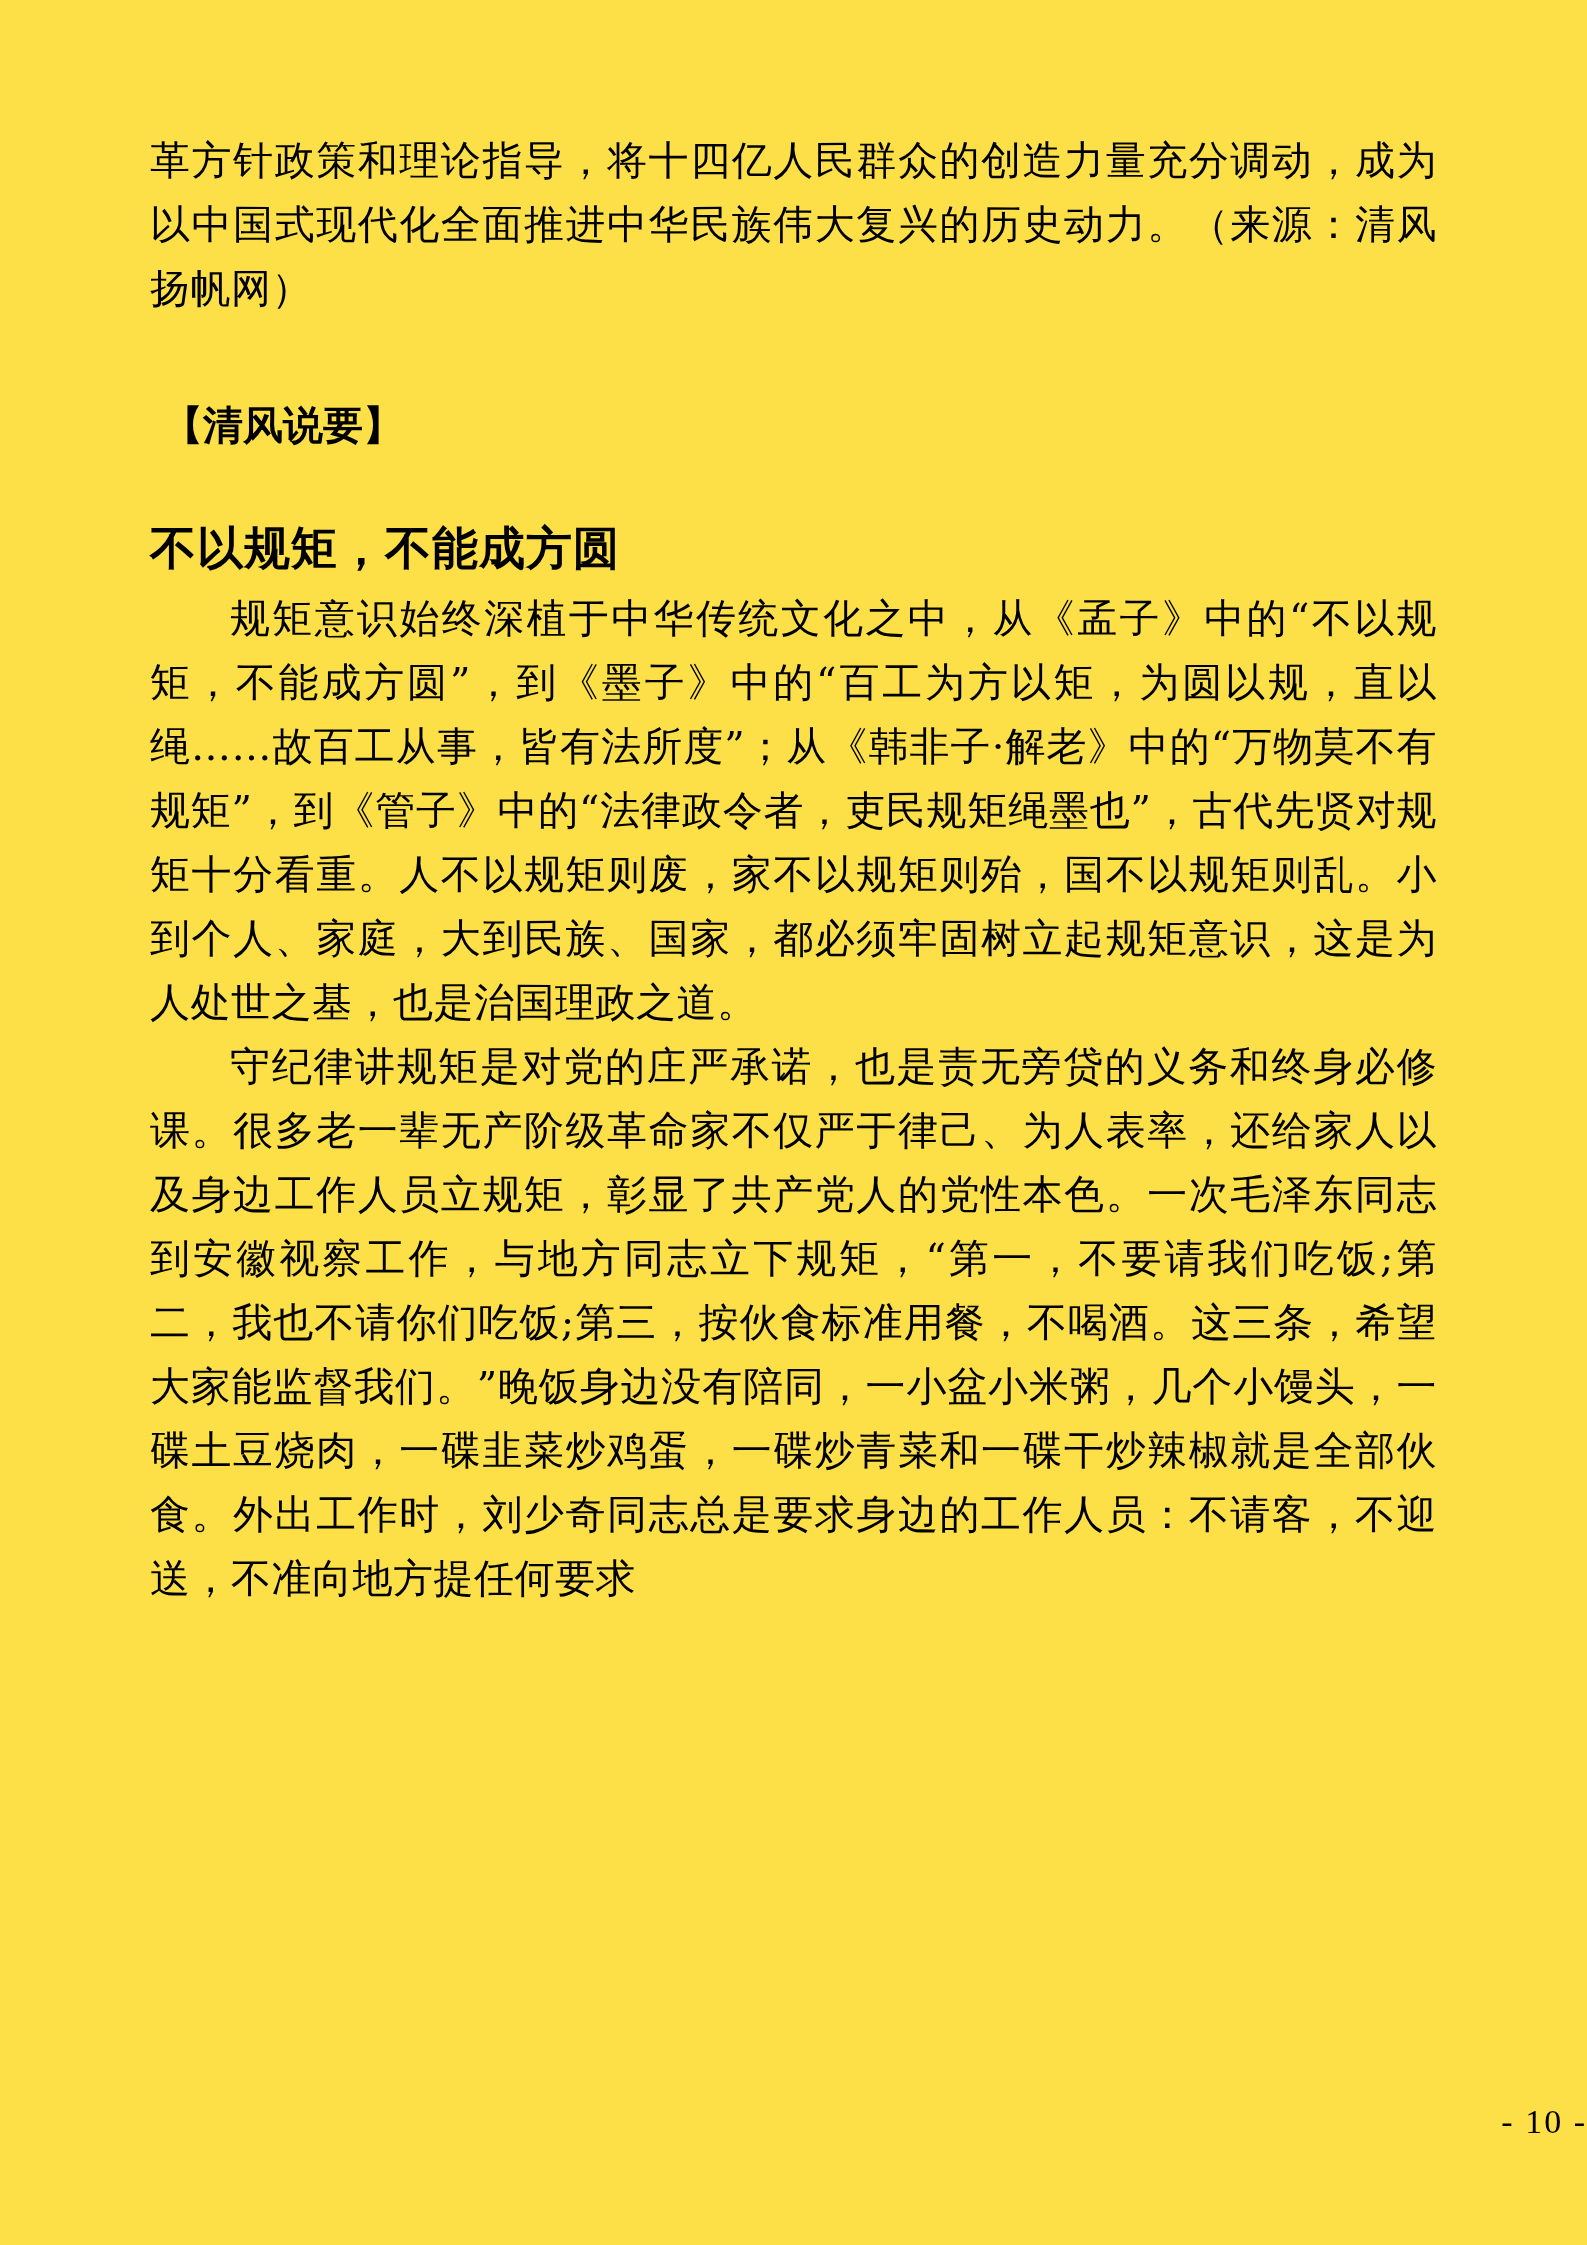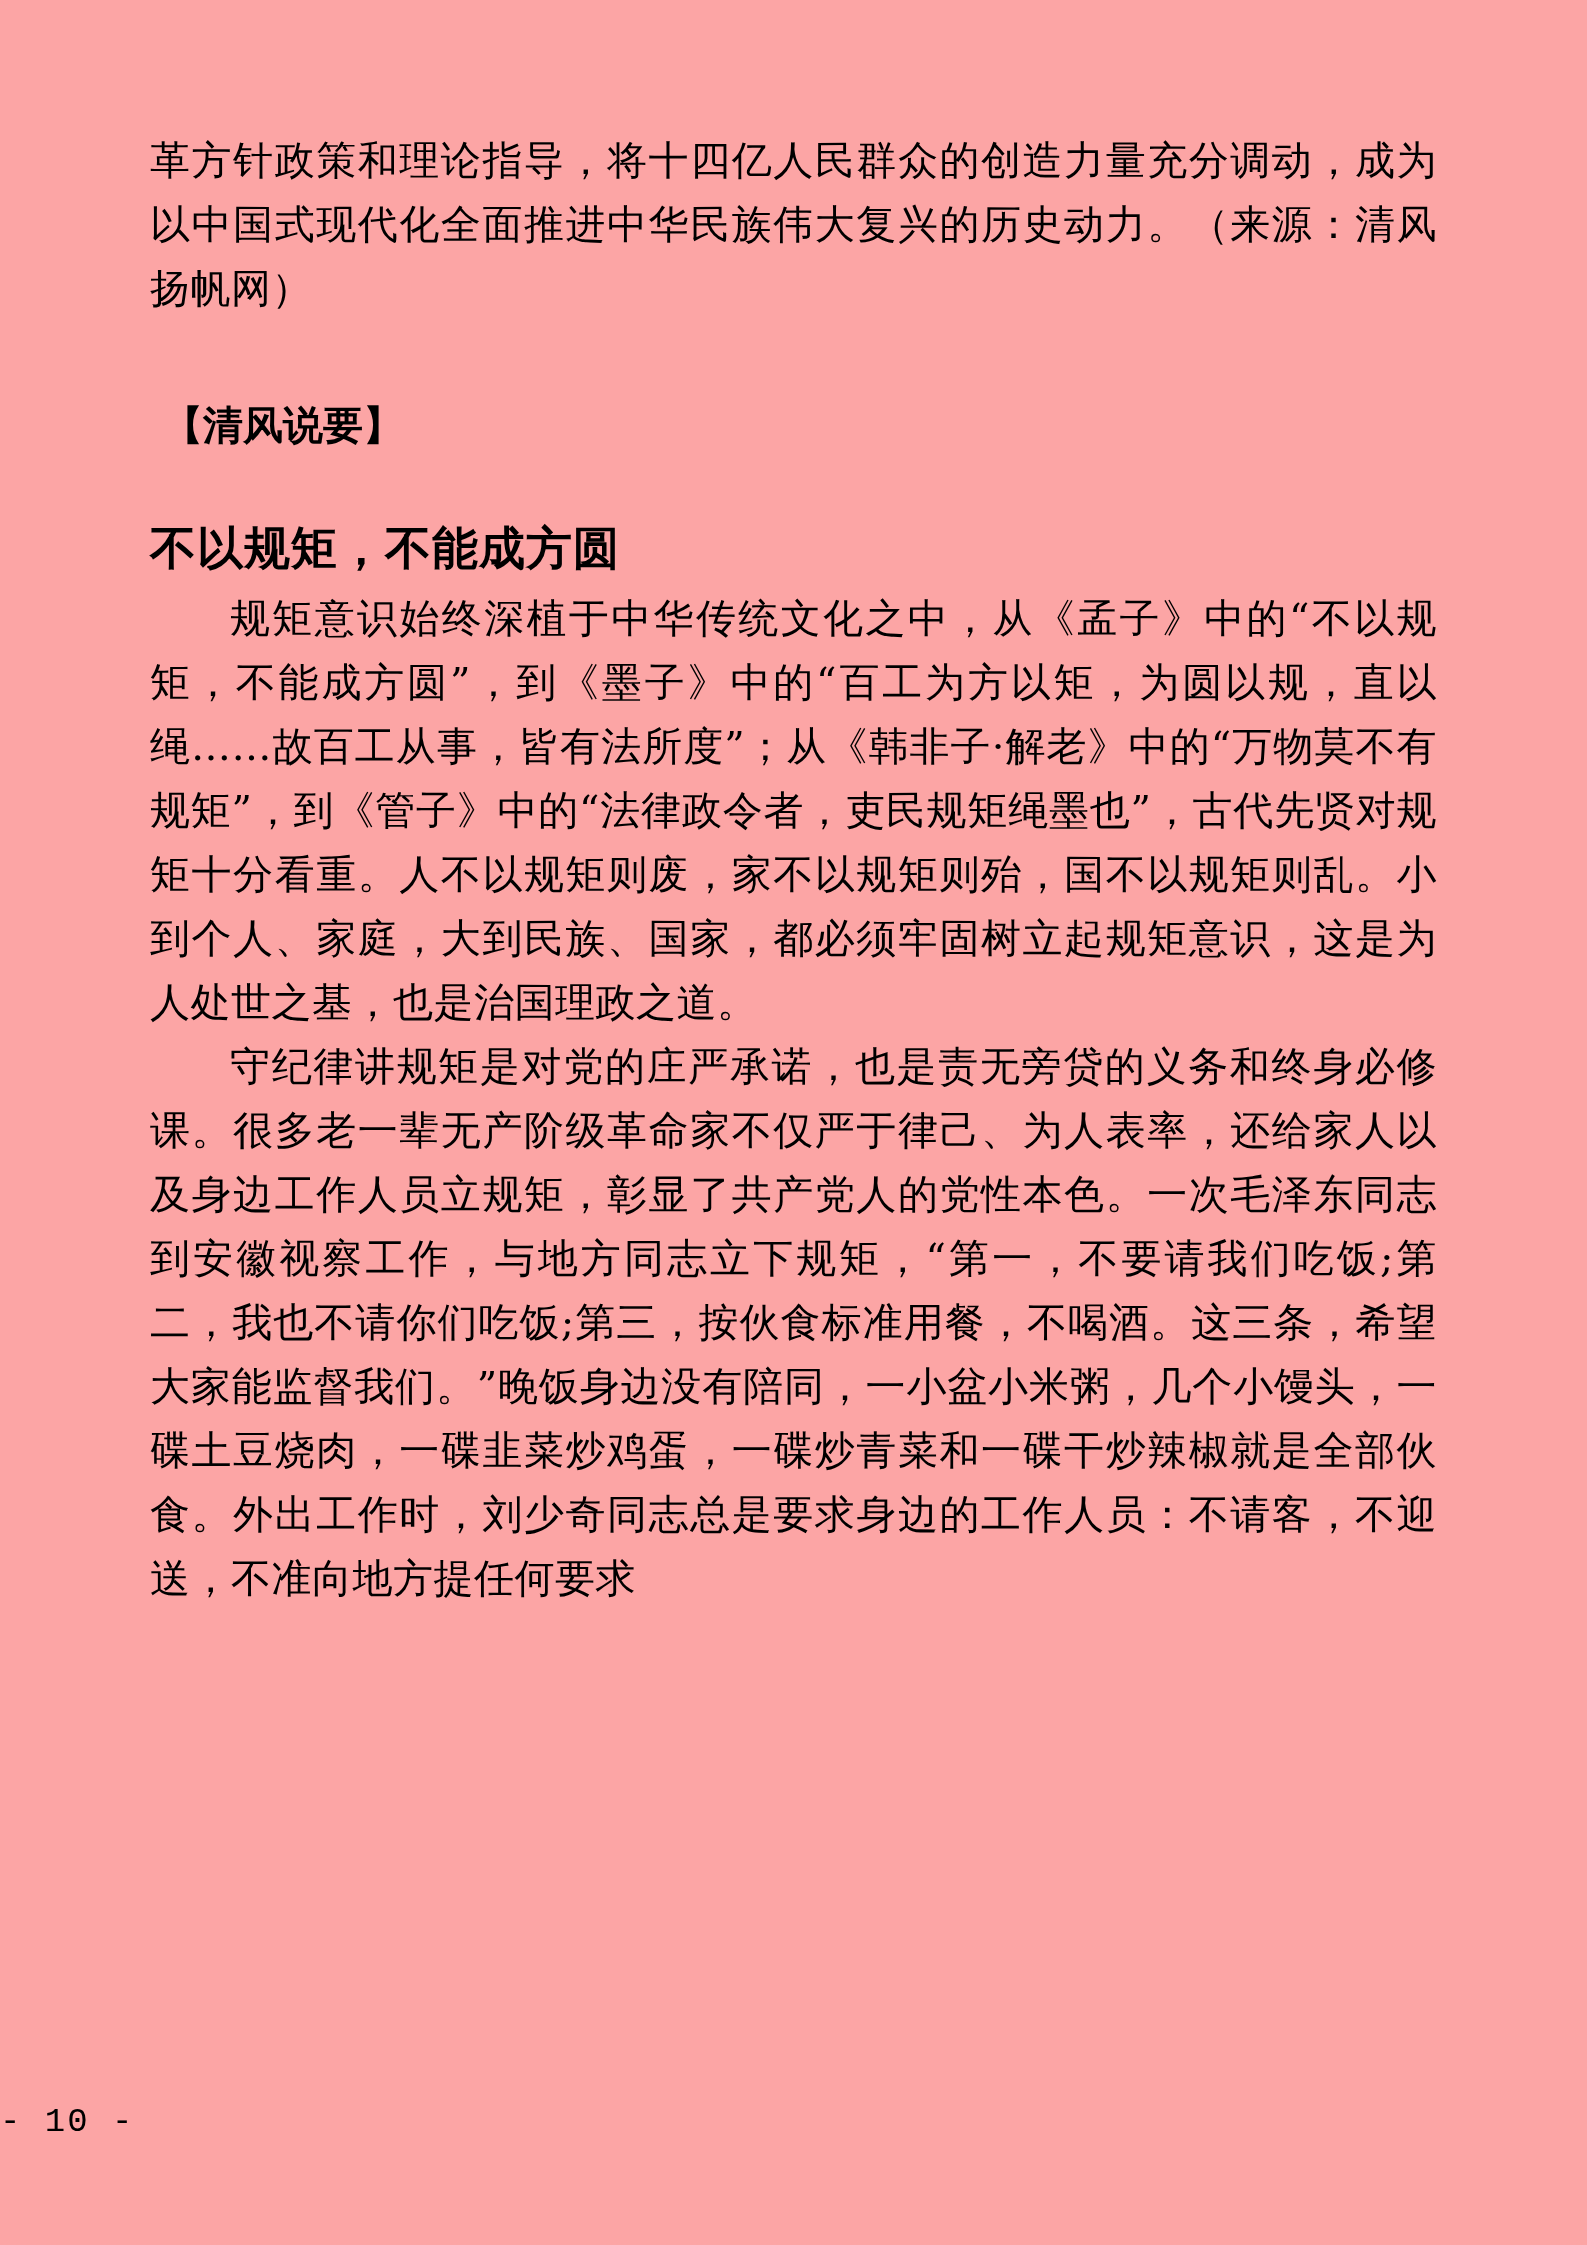--- a/index.html
+++ b/index.html
@@ -4,21 +4,21 @@
 <style>
   html, body {
     margin: 0;
     padding: 0;
     background: #ffffff;
   }
   .page {
     width: 1587px;
     height: 2245px;
     position: relative;
-    background: #fca5a5;
+    background: #fde047;
     box-sizing: border-box;
     font-family: "DejaVu Serif", "Liberation Serif", serif;
     color: #000000;
     overflow: hidden;
   }
   .content {
     position: absolute;
     left: 150px;
     top: 128px;
     width: 1287px;
@@ -52,23 +52,23 @@
     font-weight: bold;
     text-align: left;
     margin: 0;
     letter-spacing: 1px;
   }
   .footer {
     position: absolute;
     left: 0;
     right: 0;
     bottom: 104px;
-    text-align: left;
+    text-align: right;
     font-size: 34px;
-    font-family: Liberation Mono, monospace;
+    font-family: Liberation Serif, serif;
     letter-spacing: 2px;
   }
 </style>
 </head>
 <body>
 
 <div class="page">
   <div class="content">
 
     <p class="para">革方针政策和理论指导，将十四亿人民群众的创造力量充分调动，成为以中国式现代化全面推进中华民族伟大复兴的历史动力。（来源：清风扬帆网）</p>

